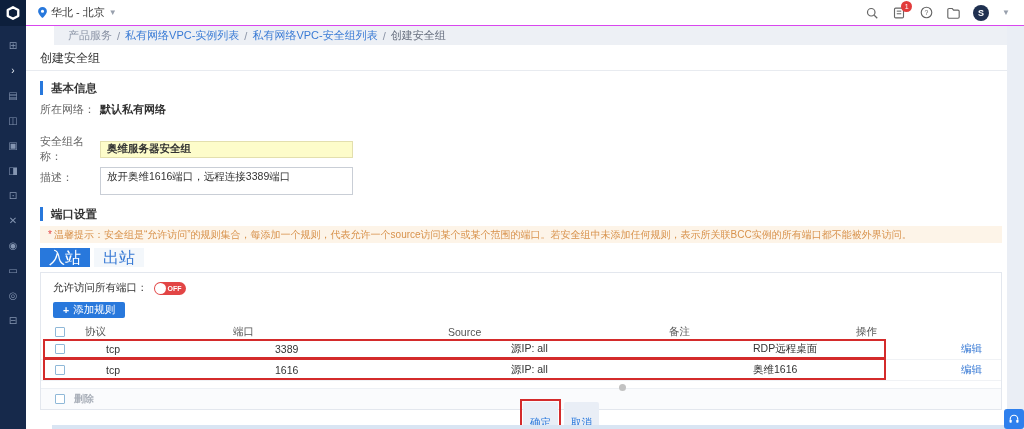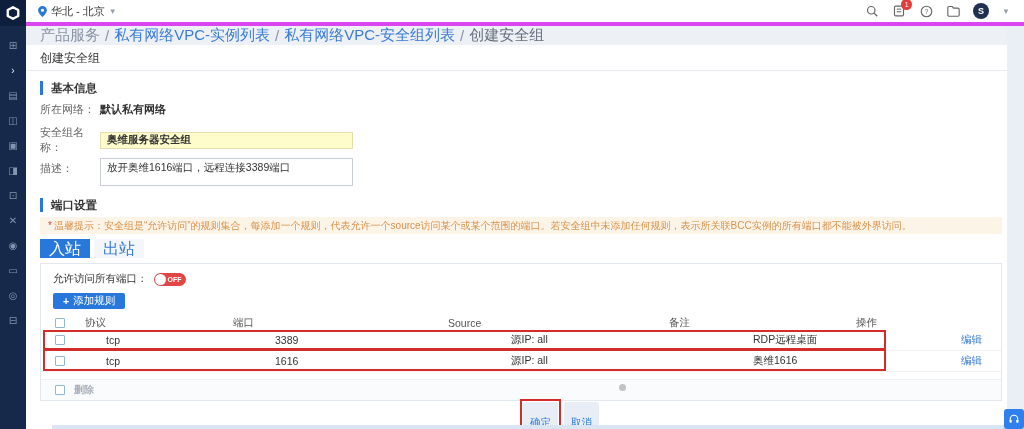--- a/index.html
+++ b/index.html
@@ -12,41 +12,41 @@
   .logo-box { width:26px; height:26px; background:#0d1f3c; display:flex; align-items:center; justify-content:center; }
   .side-icons { display:flex; flex-direction:column; align-items:center; margin-top:7px; }
   .side-icons span { height:25px; line-height:25px; font-size:10px; color:#8495b1; cursor:pointer; }
   .side-icons span.active { color:#e2e8f2; }
 
   
   .main { position:absolute; left:26px; top:0; right:0; height:429px; background:#fff; }
   .right-strip { position:absolute; right:0; top:26px; bottom:0; width:17px; background:#eaeef5; z-index:2; }
   .bottom-strip { position:absolute; left:26px; right:0; bottom:0; height:4px; background:#d9e5f3; z-index:1; }
 
-  .topbar { height:26px; background:#fff; border-bottom:4px solid #d946ef; display:flex; align-items:center; padding:0 14px 0 12px; }
+  .topbar { height:26px; background:#fff; border-bottom:1px solid #d946ef; display:flex; align-items:center; padding:0 14px 0 12px; }
   .region { display:flex; align-items:center; gap:4px; font-size:11px; color:#333; cursor:pointer; }
   .caret { font-size:8px; color:#98a0ad; }
   .top-right { margin-left:auto; display:flex; align-items:center; gap:13px; }
   .tr-icon { position:relative; width:14px; height:14px; display:flex; align-items:center; justify-content:center; cursor:pointer; }
   .badge { position:absolute; top:-5px; right:-6px; min-width:11px; height:11px; border-radius:6px; background:#e23c3c; color:#fff; font-size:7px; line-height:11px; text-align:center; padding:0 2px; }
   .avatar { width:16px; height:16px; border-radius:50%; background:#1f3050; color:#fff; font-size:9px; font-weight:bold; display:flex; align-items:center; justify-content:center; cursor:pointer; }
 
-  .breadcrumb { height:19px; background:#edf0f5; display:flex; align-items:center; gap:5px; padding-left:14px; font-size:15px; color:#8a93a5; }
+  .breadcrumb { height:19px; background:#edf0f5; display:flex; align-items:center; gap:5px; padding-left:14px; font-size:11px; color:#8a93a5;margin-left:28px; }
   .breadcrumb .link { color:#3a7bd5; cursor:pointer; }
   .breadcrumb .current { color:#666e7e; }
 
   .title-bar { height:26px; line-height:26px; padding-left:14px; font-size:12px; color:#333; border-bottom:1px solid #e8ebf0; }
 
   .section-title { margin:10px 0 0 14px; border-left:3px solid #2878dc; padding-left:8px; font-size:11.5px; font-weight:bold; color:#333; line-height:14px; }
 
   .form-row { margin-left:14px; display:flex; font-size:11px; color:#666; align-items:center; }
   .form-row .lbl { width:60px; flex:none; }
   .row-net { margin-top:7px; height:15px; }
   .row-net .val { color:#333; font-weight:bold; }
-  .row-name { margin-top:8px; }
+  .row-name { margin-top:17px; }
   .name-input { width:253px; height:17px; background:#fdfcca; border:1px solid #e3dfae; font-size:10.5px; font-weight:bold; color:#333; padding:0 6px; outline:none; font-family:inherit; }
   .row-desc { margin-top:3px; align-items:flex-start; }
   .desc-area { width:253px; height:28px; border:1px solid #c9ced6; font-size:10.5px; color:#333; padding:2px 6px; resize:none; outline:none; font-family:inherit; }
 
   .notice { margin:5px 14px 0 14px; width:962px; background:#fdf4e8; padding:2px 8px; font-size:10px; color:#d8924c; line-height:13px; }
   .notice .star { color:#e24545; margin-right:2px; }
 
   .tabs { margin:5px 0 0 14px; display:flex; }
   .tab { width:50px; height:19px; line-height:19px; text-align:center; font-size:16px; cursor:pointer; }
   .tab.active { background:#2878dc; color:#fff; }

